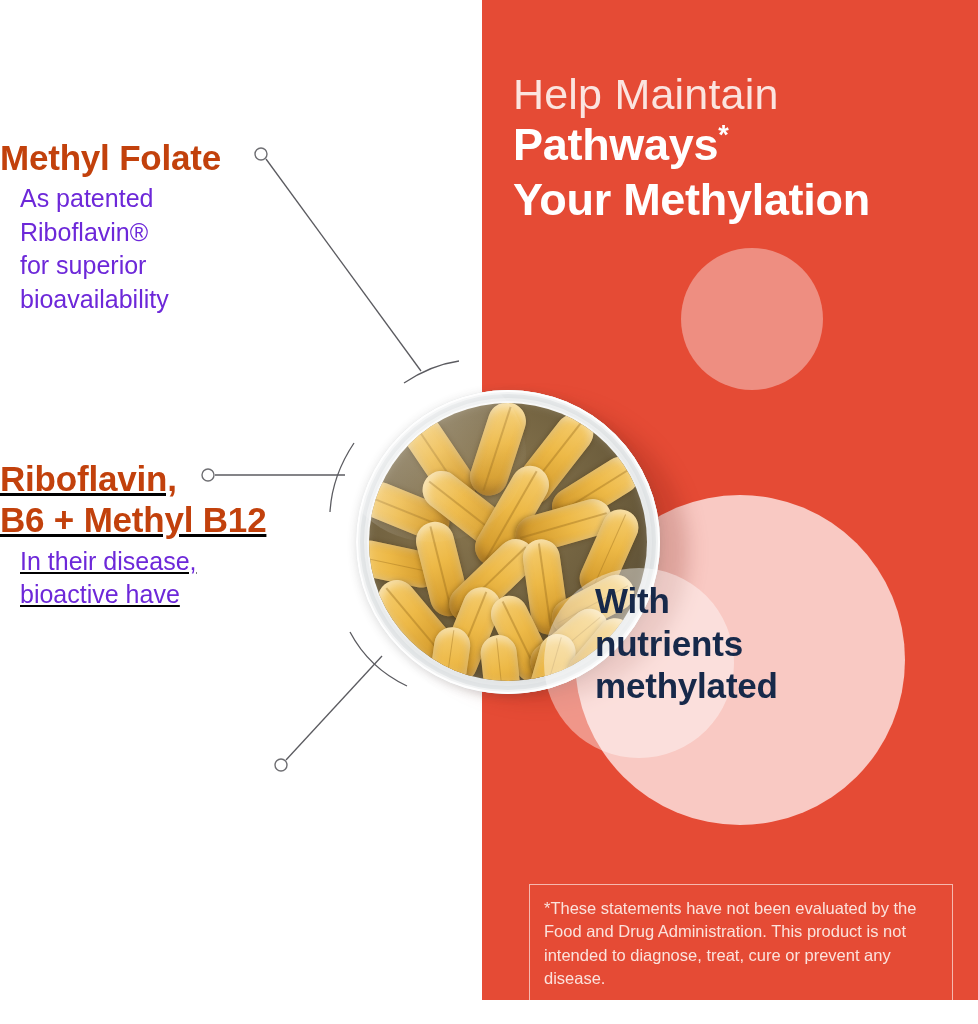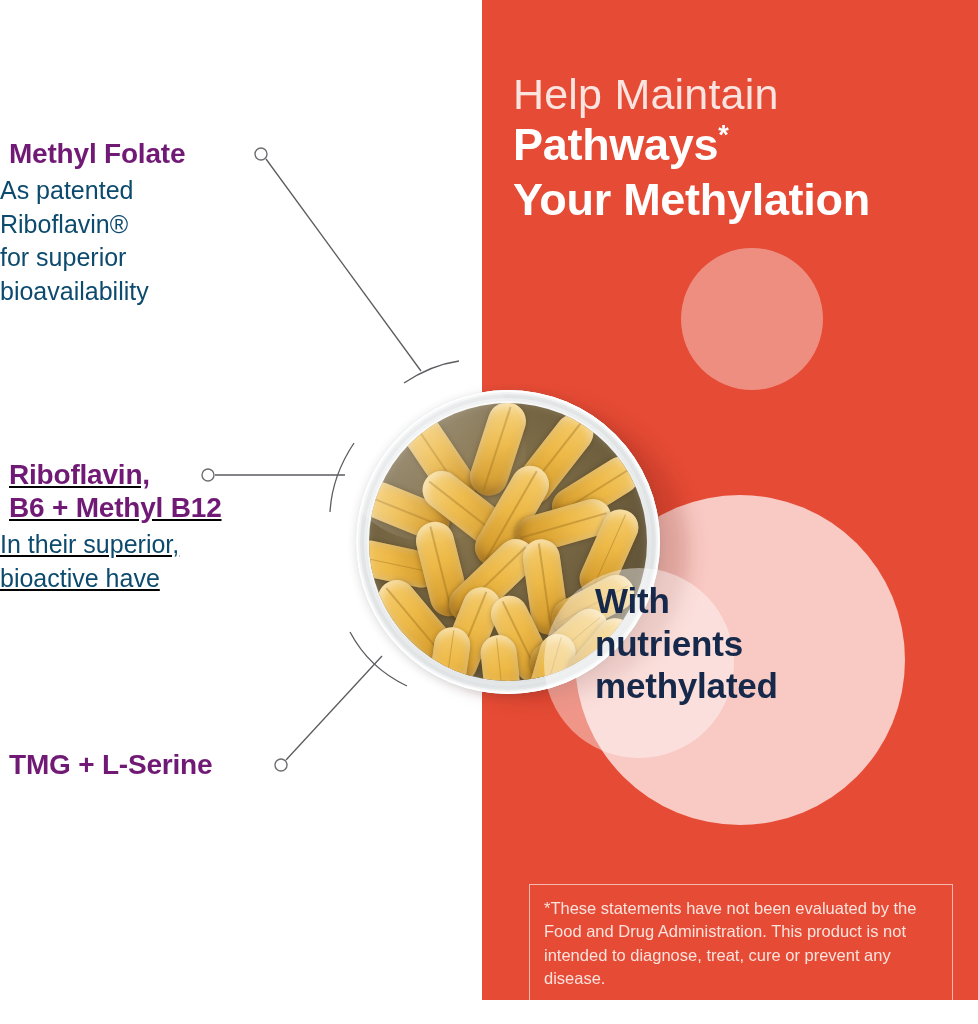--- a/index.html
+++ b/index.html
@@ -115,34 +115,35 @@
     line-height: 1.42;
     z-index: 6;
   }
 
   
   .feature {
     position: absolute;
     z-index: 5;
   }
   .feature-title {
-    font-size: 28px;
+    font-size: 35px;
     font-weight: 700;
-    color: #701a75;
+    color: #c2410c;
     line-height: 1.18;
     letter-spacing: -0.2px;
-    margin: 0 0 4px 9px;
+    margin: 0 0 4px 0;
     white-space: nowrap;
   }
   .feature-body {
     font-size: 25px;
     font-weight: 300;
-    color: #0c4a6e;
+    color: #6d28d9;
     line-height: 1.34;
     margin: 0;
+    padding-left: 20px;
   }
   #feature-1 { left: 0px;  top: 137px; }
   #feature-2 { left: 0px;  top: 458px; text-decoration: underline; }
   #feature-3 { left: 0px;  top: 748px; }
 
   
   .leaders {
     position: absolute;
     left: 0;
     top: 0;
@@ -326,26 +327,25 @@
       <span>bioavailability</span>
     </p>
   </div>
 
   <div class="feature" id="feature-2">
     <p class="feature-title">
       <span>Riboflavin,</span><br>
       <span>B6 + Methyl B12</span>
     </p>
     <p class="feature-body">
-      <span>In their superior,</span><br>
+      <span>In their disease,</span><br>
       <span>bioactive have</span>
     </p>
   </div>
 
   <div class="feature" id="feature-3">
-    <p class="feature-title">TMG + L-Serine</p>
   </div>
 
   <div class="disclaimer">
     <span>*These statements have not been evaluated by the Food and Drug Administration. This product is not intended to diagnose, treat, cure or prevent any disease.</span>
   </div>
 
 </div>
 
 </body></html>

